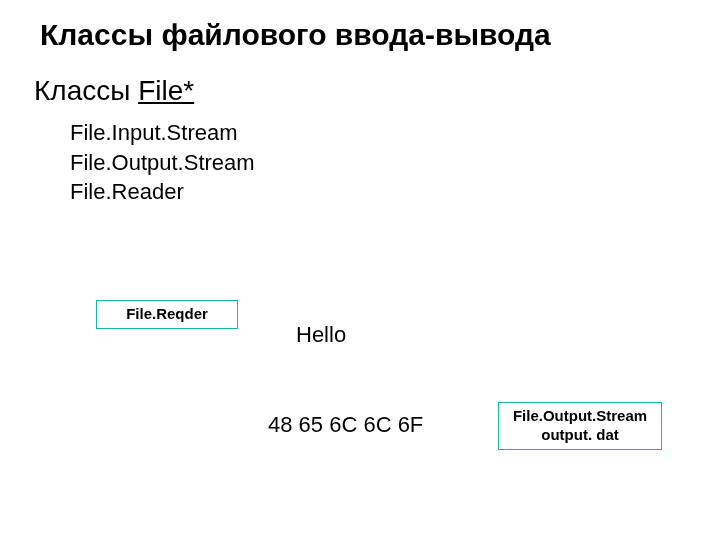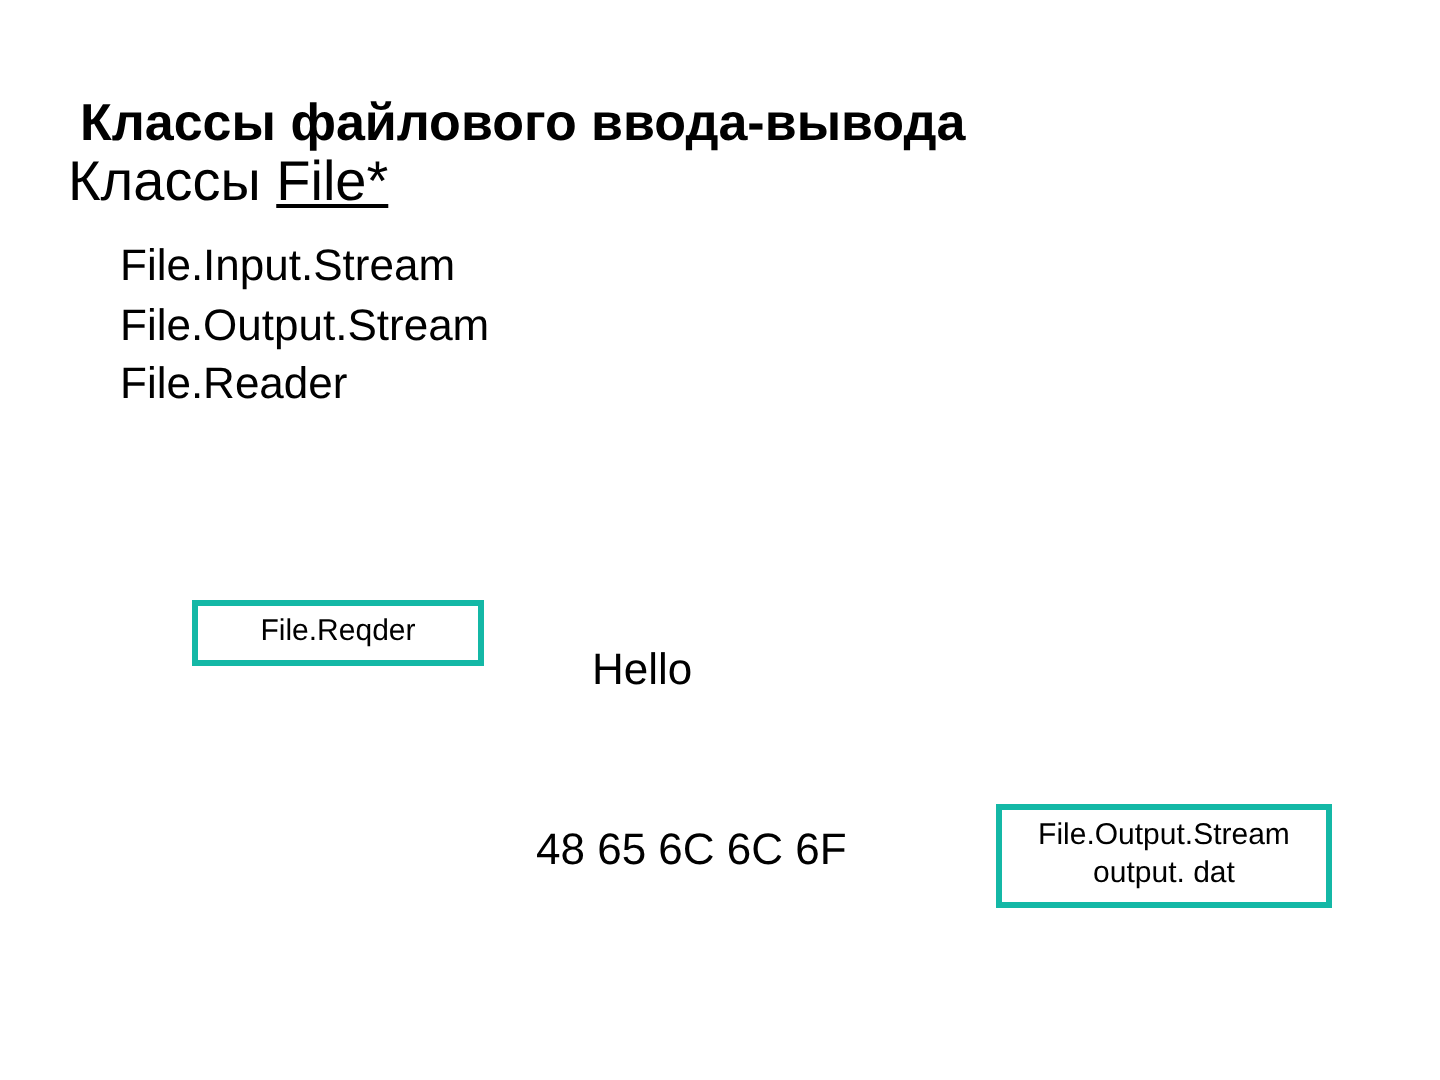--- a/index.html
+++ b/index.html
@@ -13,47 +13,46 @@
   }
   .slide {
     position: relative;
     width: 720px;
     height: 540px;
   }
   .title {
     position: absolute;
     left: 40px;
     top: 18px;
-    font-size: 26px;
+    font-size: 30px;
     font-weight: bold;
-    margin-top: 28px;
   }
   .subtitle {
     position: absolute;
     left: 34px;
     top: 75px;
     font-size: 28px;
   }
   .subtitle .underline {
     text-decoration: underline;
     text-align: center;
   }
   .list {
     position: absolute;
-    left: 60px;
+    left: 70px;
     top: 118px;
     font-size: 22px;
     line-height: 1.35;
   }
   .box {
     position: absolute;
-    border: 3px solid #14b8a6;
+    border: 1px solid #14b8a6;
     text-align: center;
     font-size: 15px;
-    font-weight: normal;
+    font-weight: bold;
     line-height: 1.25;
     padding: 4px 6px;
     background: #fff;
   }
   .box.left {
     left: 96px;
     top: 300px;
     width: 128px;
   }
   .box.right {

